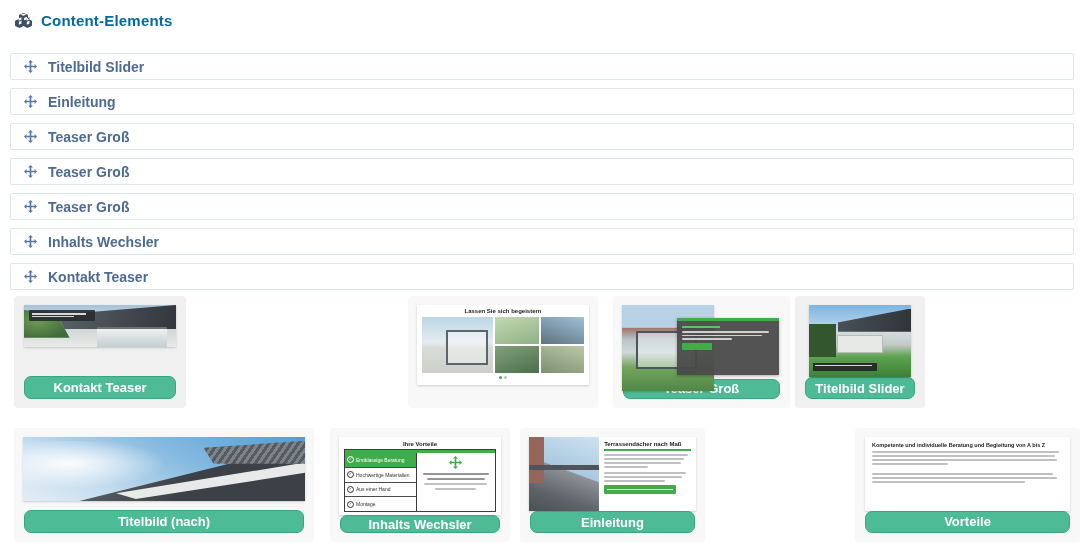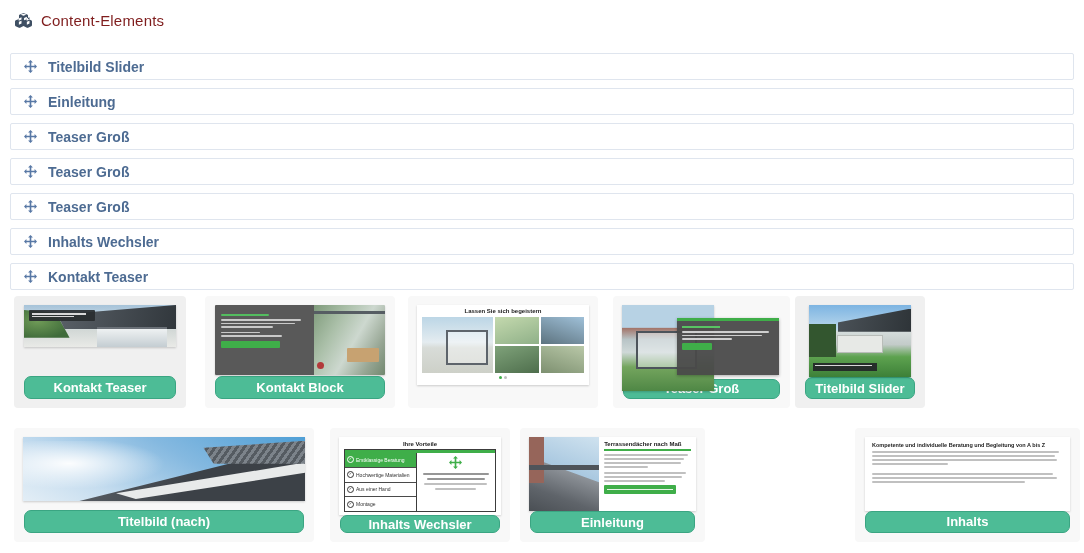--- a/index.html
+++ b/index.html
@@ -2,21 +2,21 @@
 <html><head>
 <meta charset="utf-8">
 <style>
   html,body{margin:0;padding:0;}
   #screen{position:relative;width:1084px;height:553px;background:#ffffff;overflow:hidden;
           font-family:"Liberation Sans",sans-serif;}
 
   
   .header{position:absolute;left:14px;top:12px;display:flex;align-items:center;gap:8px;}
   .header svg{width:19px;height:17px;fill:#3e4f63;}
-  .header-title{font-size:15px;font-weight:normal;color:#7f1d1d;letter-spacing:.2px;}
+  .header-title{font-size:15px;font-weight:bold;color:#0369a1;letter-spacing:.2px;}
 
   
   .rows{position:absolute;left:10px;right:10px;top:53px;}
   .element-row{height:27px;border:1px solid #dfe5ee;border-radius:2px;background:#fff;
                display:flex;align-items:center;gap:11px;padding:0 13px;margin-bottom:8px;
                box-sizing:border-box;}
   .element-row svg{width:13px;height:13px;fill:#5878a5;flex:0 0 auto;}
   .row-label{font-size:14px;font-weight:bold;color:#4d6b92;}
 
   
@@ -227,39 +227,20 @@
         <div class="roof"></div>
         <div class="glass"></div>
       <div class="label">
           <i style="width:90%"></i>
           <i style="width:70%"></i>
         </div>
     </div>
     <div class="btn">Kontakt Teaser</div>
   </div>
 
-  <div class="card bg-lite" style="left:205px;top:296px;width:190px;height:112px;">
-    <div class="t-kb sh">
-      <div class="panel">
-        <i class="g"></i>
-        <i style="width:92%"></i>
-          <i style="width:85%"></i>
-          <i style="width:60%"></i>
-        <i style="width:45%;margin-top:4px"></i>
-          <i style="width:70%"></i>
-        <div class="gb"></div>
-      </div>
-      <div class="photo">
-          <div class="beam"></div>
-          <div class="bench"></div>
-          <div class="flower"></div>
-        </div>
-    </div>
-    <div class="btn">Kontakt Block</div>
-  </div>
 
   <div class="card bg-lite" style="left:408px;top:296px;width:190px;height:112px;">
     <div class="t-ga sh">
       <div class="ttl">Lassen Sie sich begeistern</div>
       <div class="grid">
         <div class="big">
             <div class="frame"></div>
           </div>
         <div class="sub">
             <div class="s1"></div>
@@ -382,16 +363,16 @@
       <div class="ttl">Kompetente und individuelle Beratung und Begleitung von A bis Z</div>
       <div class="ln lnl" style="width:98%"></div>
         <div class="ln lnl" style="width:96%"></div>
       <div class="ln lnl" style="width:97%"></div>
         <div class="ln lnl" style="width:40%"></div>
       <div class="gap"></div>
       <div class="ln lnl" style="width:95%"></div>
         <div class="ln lnl" style="width:97%"></div>
       <div class="ln lnl" style="width:80%"></div>
     </div>
-    <div class="btn">Inhalts</div>
+    <div class="btn">Vorteile</div>
   </div>
 
 </div>
 
 </body></html>

